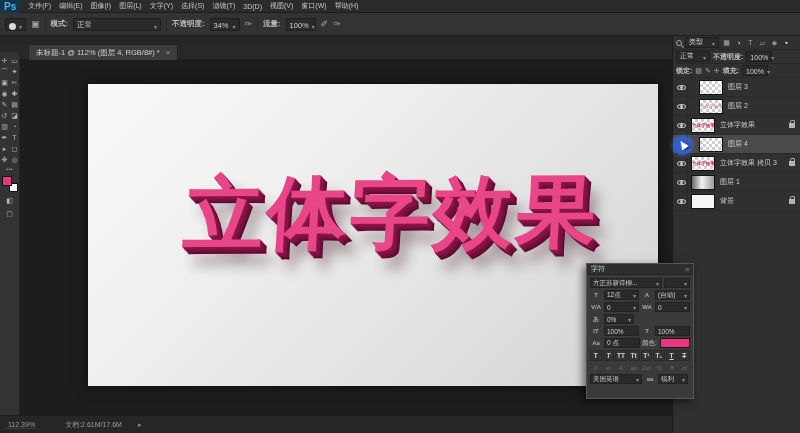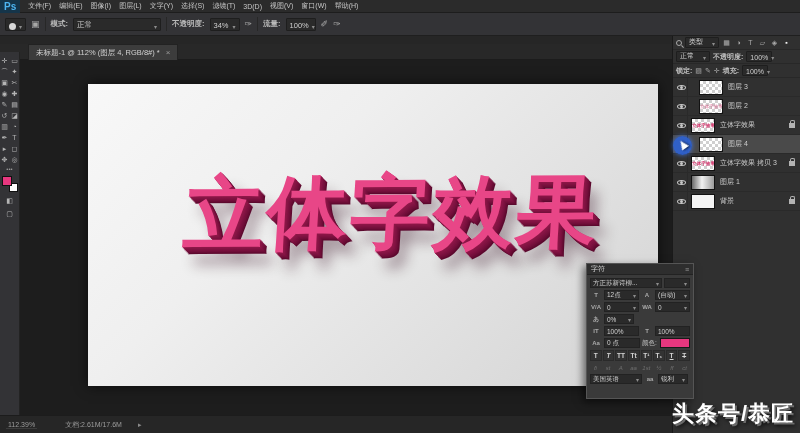--- a/index.html
+++ b/index.html
@@ -402,15 +402,14 @@
           </span>
         <span class="cp-lab">aa</span>
         <span class="cfld cf-aa">
             <span>锐利</span>
             <span class="car">▾</span>
           </span>
       </div>
     </div>
   </div>
 
-  <div class="watermark">头条号/恭匠</div>
 
 </div>
 
 </body></html>

